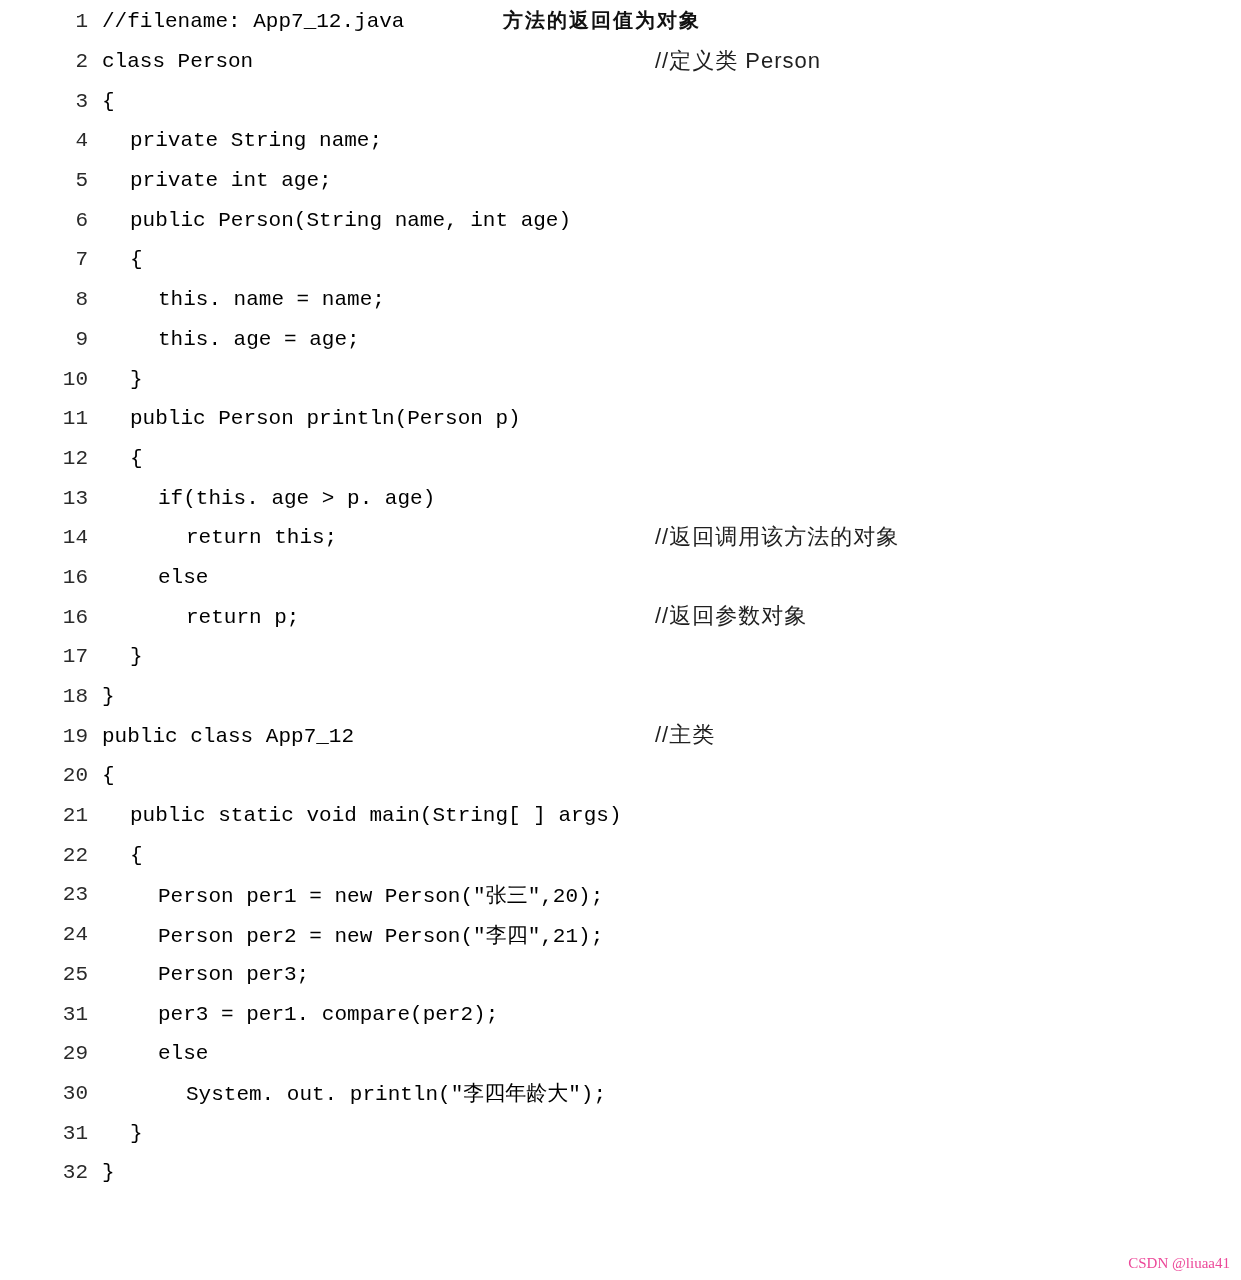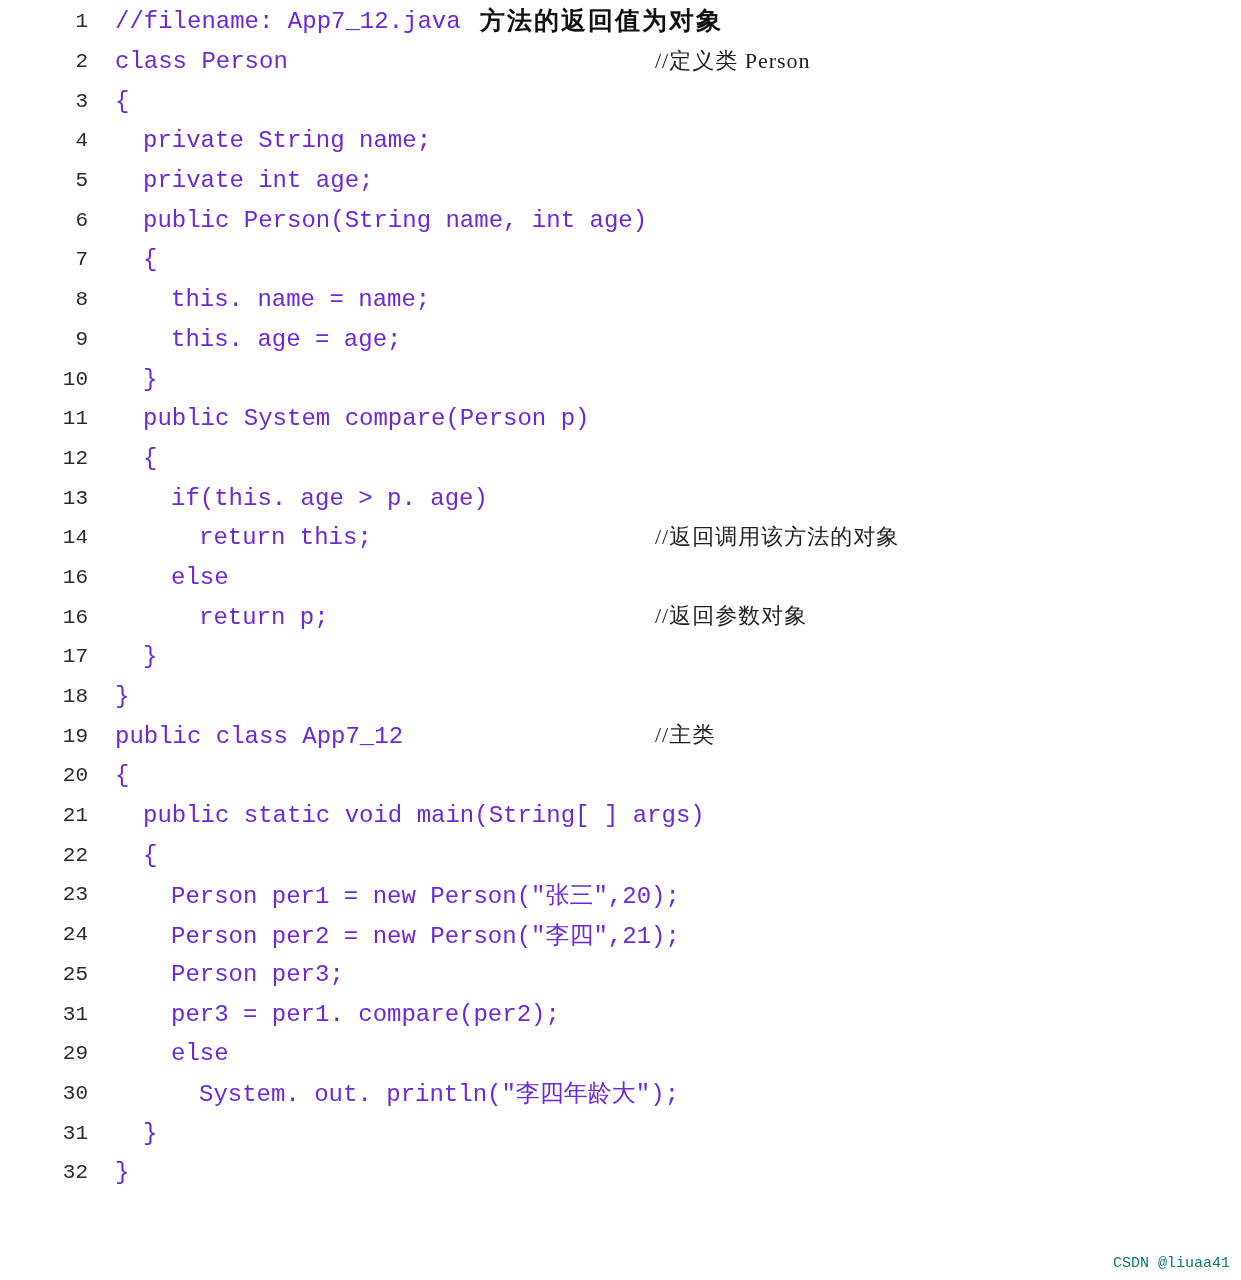--- a/index.html
+++ b/index.html
@@ -29,73 +29,73 @@
   }
   .num {
     flex: none;
     width: 88px;
     text-align: right;
     font-family: "Liberation Mono", "DejaVu Sans Mono", monospace;
     font-size: 21px;
     color: #2a2a2a;
   }
   .code {
-    margin-left: 27px;
+    margin-left: 14px;
     font-family: "Liberation Mono", "DejaVu Sans Mono", monospace;
-    font-size: 24px;
-    color: #6d28d9;
+    font-size: 21px;
+    color: #000000;
     white-space: pre;
   }
   .comment {
     position: absolute;
     left: 655px;
     top: 50%;
     transform: translateY(-54%);
-    font-family: Liberation Serif, serif;
+    font-family: Liberation Sans, sans-serif;
     font-size: 22px;
     letter-spacing: 1px;
     color: #1f1f1f;
     white-space: pre;
   }
   .annotation {
     position: absolute;
-    left: 480px;
+    left: 503px;
     top: 50%;
     transform: translateY(-55%);
     font-family: "Liberation Serif", "DejaVu Serif", serif;
     font-weight: 700;
-    font-size: 25px;
+    font-size: 20px;
     letter-spacing: 2px;
     color: #111111;
     white-space: pre;
   }
   .watermark {
     position: absolute;
     right: 11px;
     bottom: 8px;
-    font-family: Liberation Mono, monospace;
+    font-family: Liberation Serif, serif;
     font-size: 15px;
-    color: #0f766e;
+    color: #ec4899;
   }
 </style>
 </head>
 <body>
 
 <div id="listing" class="listing">
     <div class="row"><span class="num">1</span><span class="code" style="padding-left: 0px;">//filename: App7_12.java</span><span class="annotation">方法的返回值为对象</span></div>
     <div class="row"><span class="num">2</span><span class="code" style="padding-left: 0px;">class Person</span><span class="comment">//定义类 Person</span></div>
     <div class="row"><span class="num">3</span><span class="code" style="padding-left: 0px;">{</span></div>
     <div class="row"><span class="num">4</span><span class="code" style="padding-left: 28px;">private String name;</span></div>
     <div class="row"><span class="num">5</span><span class="code" style="padding-left: 28px;">private int age;</span></div>
     <div class="row"><span class="num">6</span><span class="code" style="padding-left: 28px;">public Person(String name, int age)</span></div>
     <div class="row"><span class="num">7</span><span class="code" style="padding-left: 28px;">{</span></div>
     <div class="row"><span class="num">8</span><span class="code" style="padding-left: 56px;">this. name = name;</span></div>
     <div class="row"><span class="num">9</span><span class="code" style="padding-left: 56px;">this. age = age;</span></div>
     <div class="row"><span class="num">10</span><span class="code" style="padding-left: 28px;">}</span></div>
-    <div class="row"><span class="num">11</span><span class="code" style="padding-left: 28px;">public System compare(Person p)</span></div>
+    <div class="row"><span class="num">11</span><span class="code" style="padding-left: 28px;">public Person println(Person p)</span></div>
     <div class="row"><span class="num">12</span><span class="code" style="padding-left: 28px;">{</span></div>
     <div class="row"><span class="num">13</span><span class="code" style="padding-left: 56px;">if(this. age &gt; p. age)</span></div>
     <div class="row"><span class="num">14</span><span class="code" style="padding-left: 84px;">return this;</span><span class="comment">//返回调用该方法的对象</span></div>
     <div class="row"><span class="num">16</span><span class="code" style="padding-left: 56px;">else</span></div>
     <div class="row"><span class="num">16</span><span class="code" style="padding-left: 84px;">return p;</span><span class="comment">//返回参数对象</span></div>
     <div class="row"><span class="num">17</span><span class="code" style="padding-left: 28px;">}</span></div>
     <div class="row"><span class="num">18</span><span class="code" style="padding-left: 0px;">}</span></div>
     <div class="row"><span class="num">19</span><span class="code" style="padding-left: 0px;">public class App7_12</span><span class="comment">//主类</span></div>
     <div class="row"><span class="num">20</span><span class="code" style="padding-left: 0px;">{</span></div>
     <div class="row"><span class="num">21</span><span class="code" style="padding-left: 28px;">public static void main(String[ ] args)</span></div>

